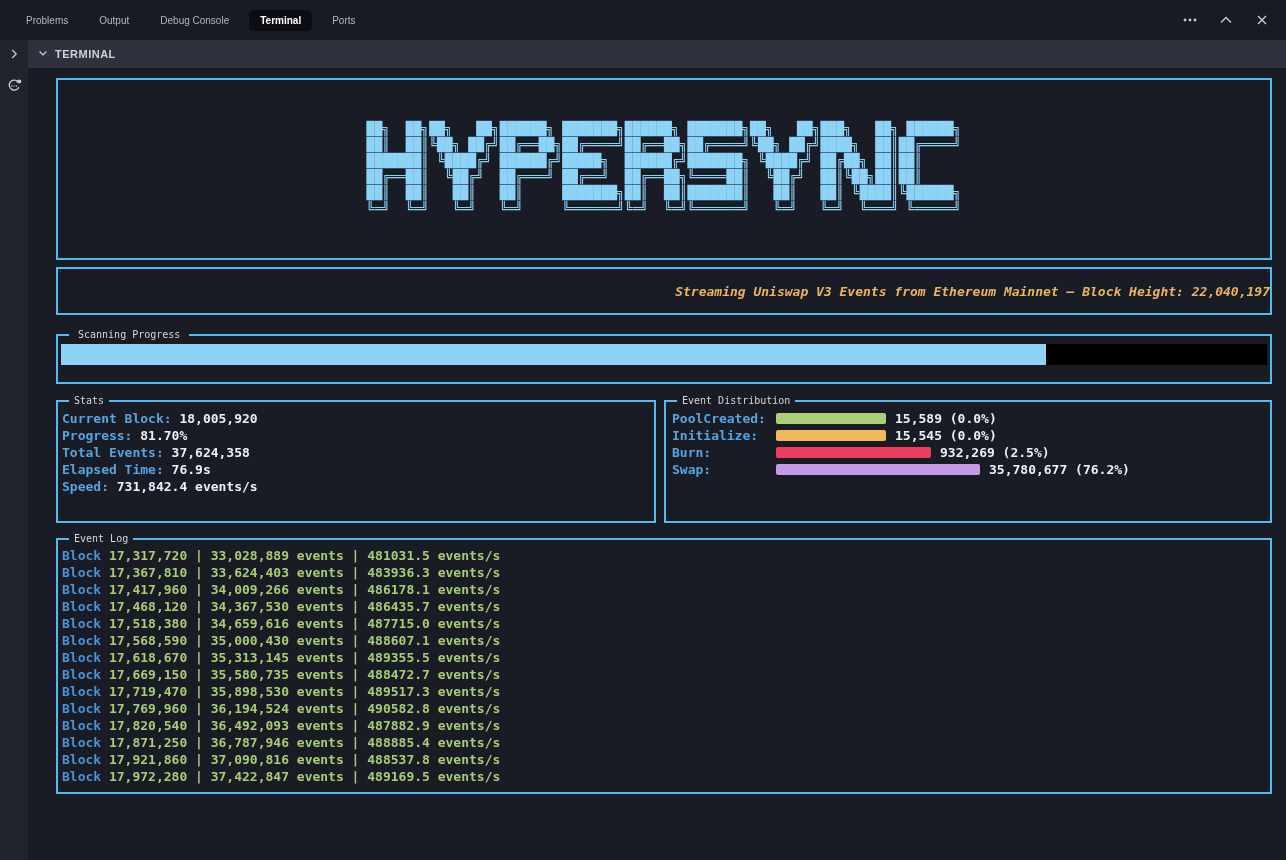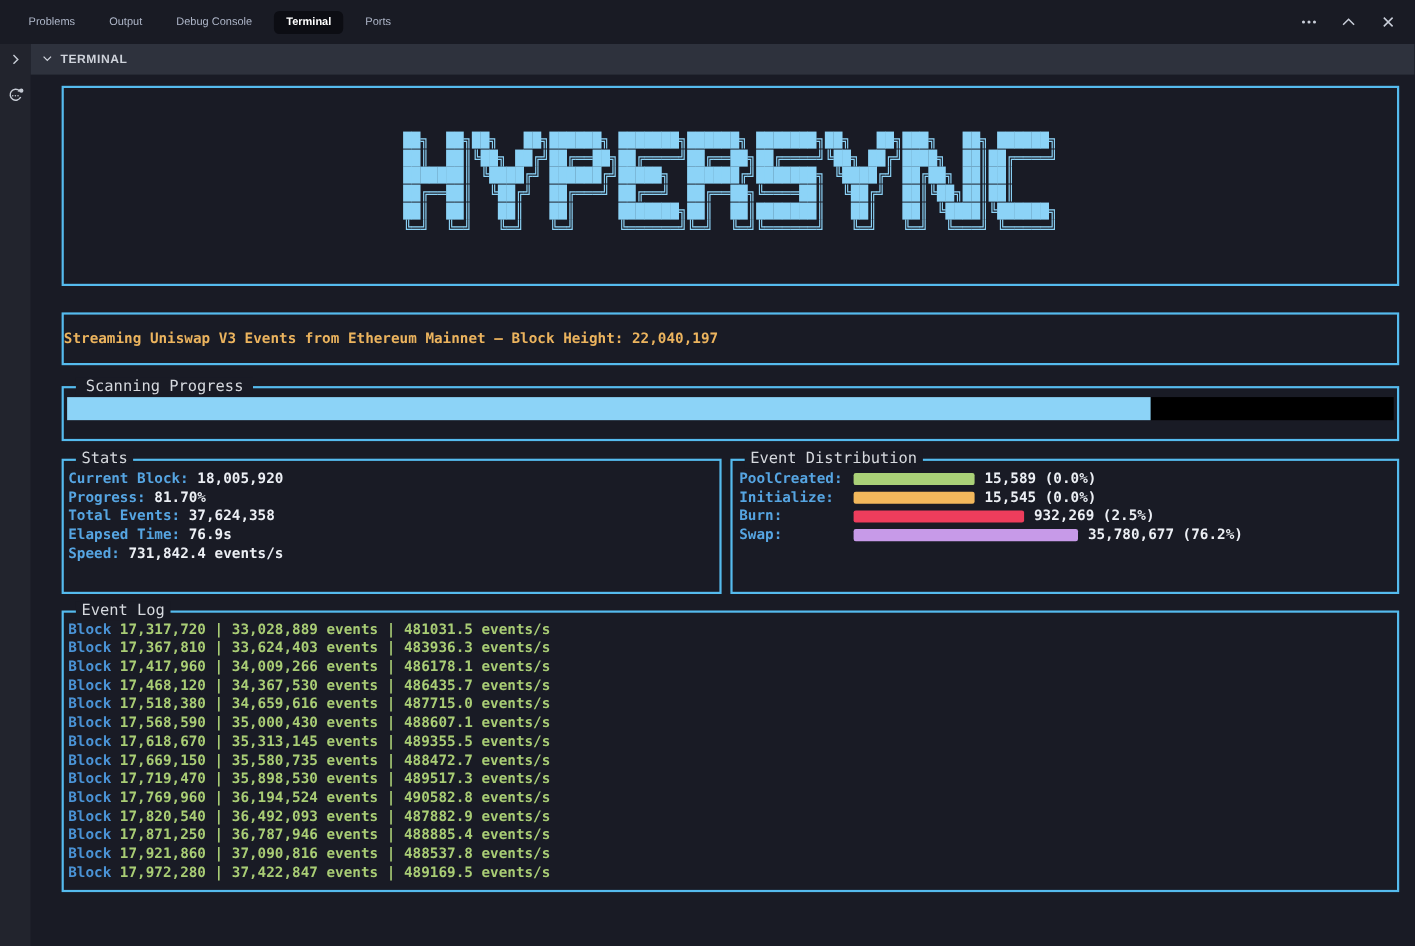--- a/index.html
+++ b/index.html
@@ -52,27 +52,27 @@
     font-family:"DejaVu Sans Mono","Liberation Mono",monospace;
     font-size:13px;color:var(--value-white);
     overflow:hidden;
   }
   .tbox{border:2px solid var(--accent-border);background:var(--term-bg);}
   .banner-box{height:182px;display:flex;align-items:center;justify-content:center;}
   .ascii{
     margin:0;white-space:pre;font-family:inherit;
     font-size:13px;line-height:16px;font-weight:bold;color:var(--art-blue);
   }
-  .info-box{height:48px;margin-top:24px;display:flex;align-items:center;justify-content:flex-start;}
+  .info-box{height:48px;margin-top:7px;display:flex;align-items:center;justify-content:flex-end;font-style:italic;}
   .info-text{color:var(--banner-yellow);font-weight:bold;}
   .titled{position:relative;}
   .box-title{
     position:absolute;top:-10px;left:11px;
     background:var(--term-bg);padding:0 5px;
-    color:#d6d9de;font-size:14px;line-height:17px;white-space:pre;
+    color:#d6d9de;font-size:10px;line-height:17px;white-space:pre;
   }
   .box-title.spaced{padding:0 9px;}
   .progress-box{height:50px;margin-top:19px;padding:8px 3px 0 3px;}
   .progress-track{height:21px;background:var(--progress-track);}
   .progress-fill{height:100%;background:var(--progress-fill);width:81.7%;}
   .progress-text{font-weight:bold;line-height:18px;padding-left:1px;white-space:pre;}
   .boxes-row{display:flex;gap:8px;margin-top:16px;}
   .stats-box{width:600px;height:123px;padding:8px 0 0 4px;flex-shrink:0;}
   .dist-box{flex:1;height:123px;padding:8px 0 0 6px;}
   .stat-row{line-height:17px;white-space:pre;}

